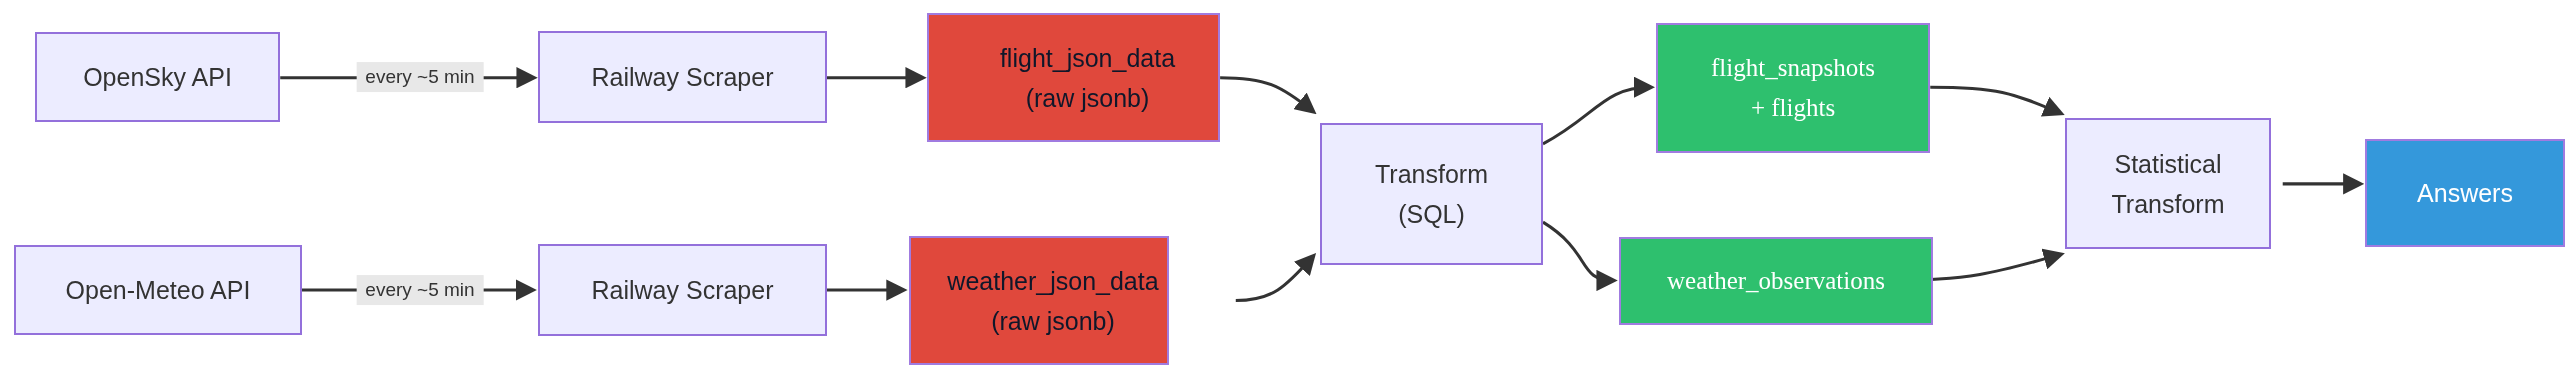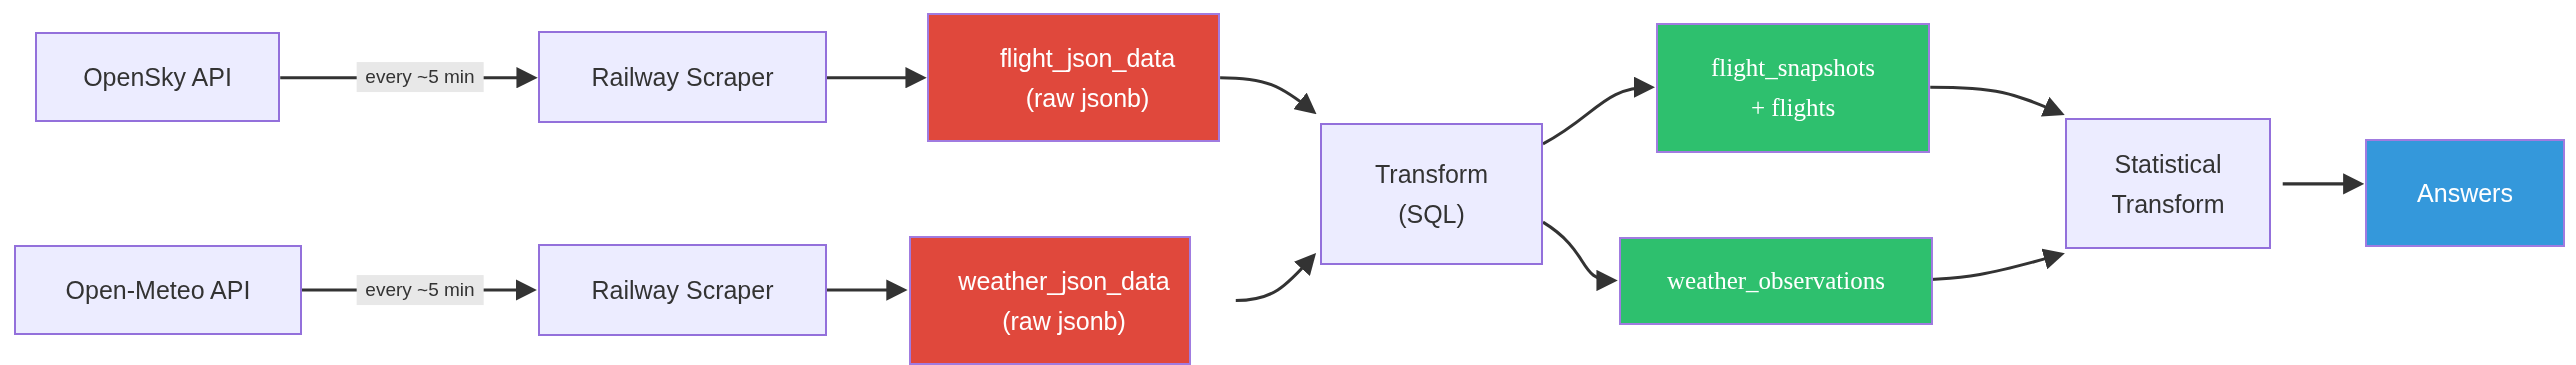--- a/index.html
+++ b/index.html
@@ -15,21 +15,21 @@
     position:absolute;
     display:flex;flex-direction:column;align-items:center;justify-content:center;
     box-sizing:border-box;
     border:2.6px solid #9370DB;
     background:#ECECFF;
     color:#333333;
     font-size:25px;line-height:1.6;
     text-align:center;
     white-space:nowrap;
   }
-  .node.red{background:#E0483C;color:#ffffff;border-color:#A07BE0;padding-left:28px;}
+  .node.red{background:#E0483C;color:#0f172a;border-color:#A07BE0;padding-left:28px;}
   .node.green{background:#2EC06E;color:#ffffff;border-color:#A07BE0;font-family:Liberation Serif, serif;}
   .node.blue{background:#3498DB;color:#ffffff;border-color:#A07BE0;}
   .edge-label{
     position:absolute;
     transform:translate(-50%,-50%);
     background:#E8E8E8;
     color:#333333;
     font-size:19px;line-height:1.3;
     padding:2.6px 8.7px;
     white-space:nowrap;
@@ -79,21 +79,21 @@
   <div class="node" style="left:14px;top:245px;width:288px;height:90px">
     <span>Open-Meteo API</span>
   </div>
 
   <div class="edge-label" style="left:420px;top:290px">every ~5 min</div>
 
   <div class="node" style="left:538px;top:244px;width:289px;height:92px">
     <span>Railway Scraper</span>
   </div>
 
-  <div class="node red" style="left:909px;top:236px;width:282px;height:129px">
+  <div class="node red" style="left:909px;top:236px;width:260px;height:129px">
     <span>weather_json_data</span>
     <span>(raw jsonb)</span>
   </div>
 
   <div class="node" style="left:1320px;top:123px;width:223px;height:142px">
     <span>Transform</span>
     <span>(SQL)</span>
   </div>
 
   <div class="node green" style="left:1656px;top:22.6px;width:274px;height:130px">

